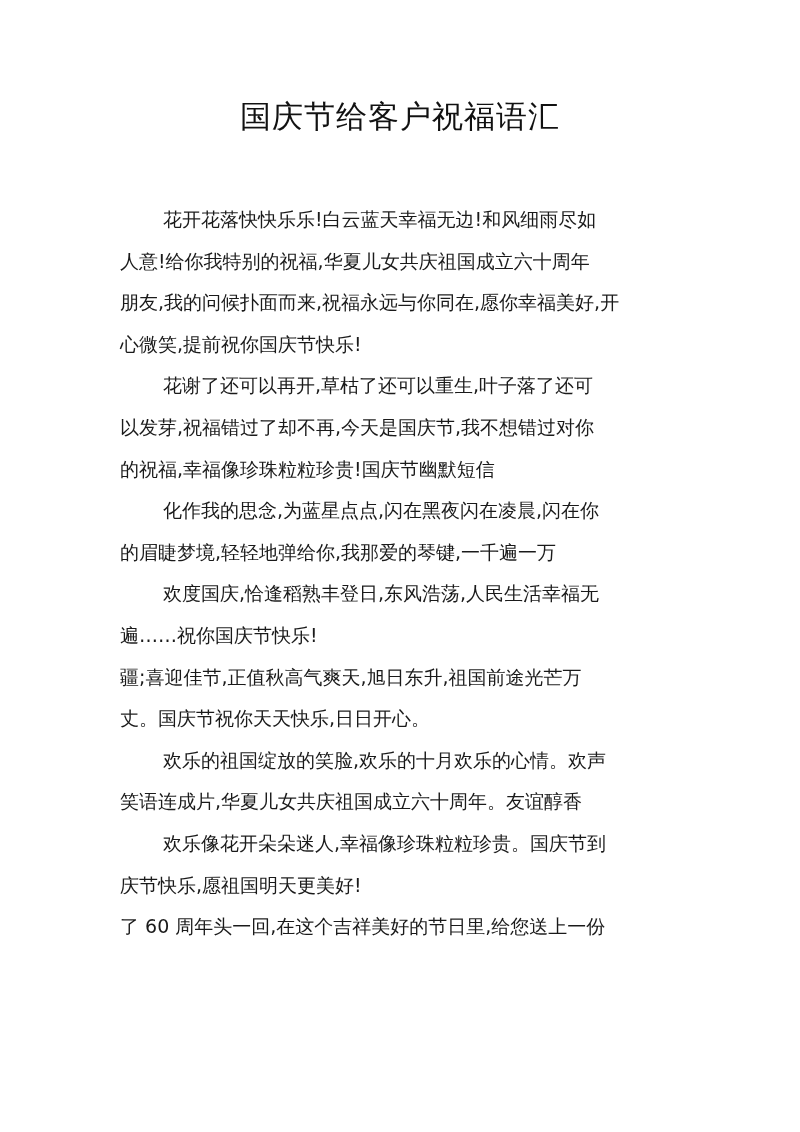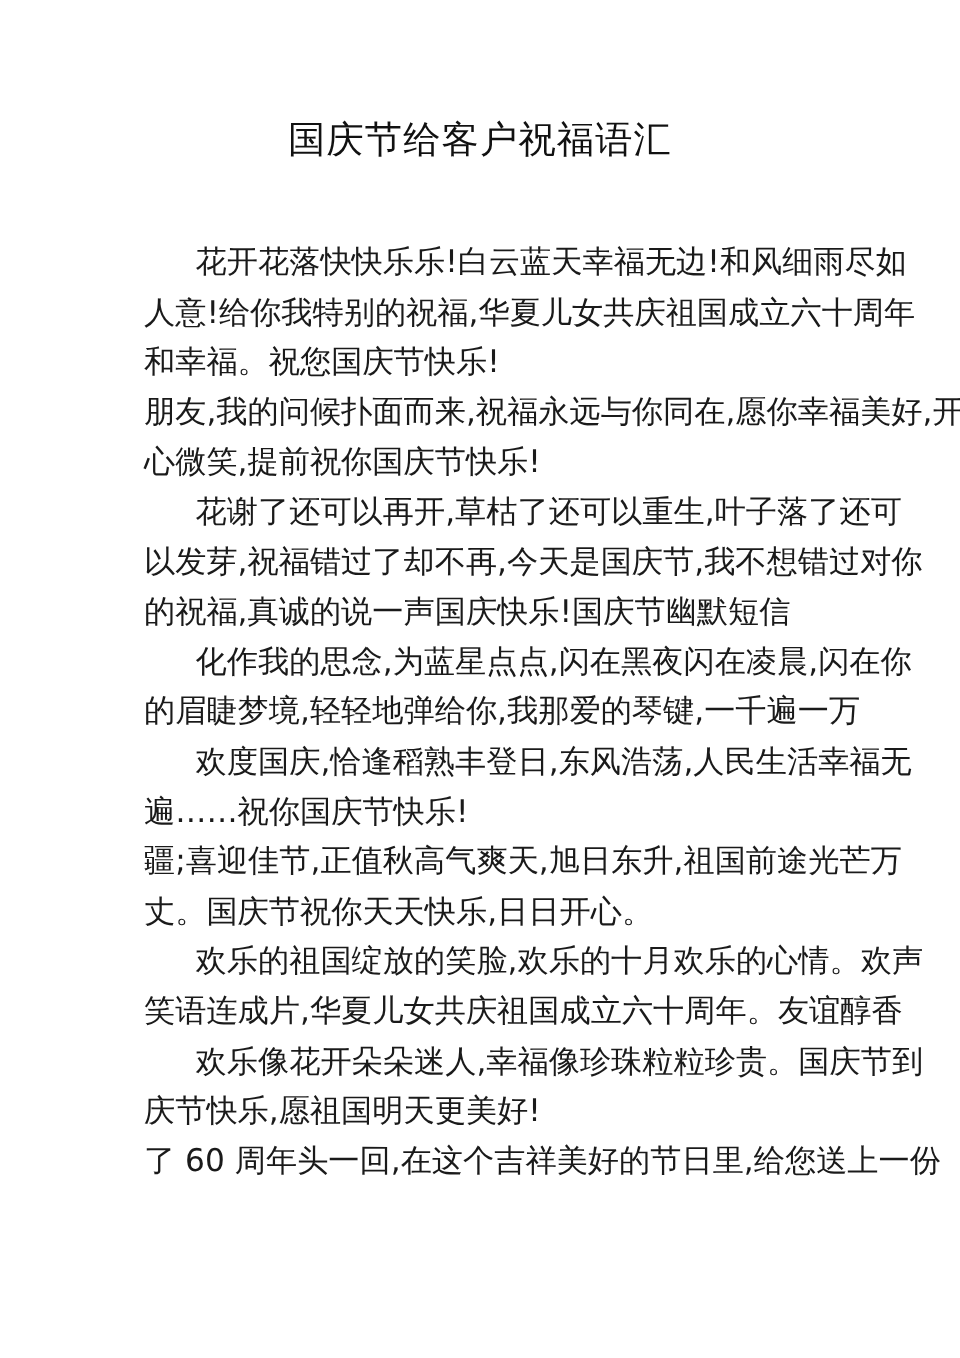--- a/index.html
+++ b/index.html
@@ -34,44 +34,43 @@
     }
     .body {
       position: absolute;
       top: 199px;
       left: 120px;
       width: 560px;
     }
     .line {
       height: 41.6px;
       line-height: 41.6px;
-      font-size: 26px;
+      font-size: 19px;
       white-space: nowrap;
       color: #1a1a1a;
       font-family: "DejaVu Sans", "Liberation Sans", sans-serif;
     }
     .line.indent {
       padding-left: 43px;
     }
   </style>
 </head>
 <body>
 
 <div class="page">
   <div class="title">国庆节给客户祝福语汇</div>
 
   <div class="body">
     <div class="line indent">花开花落快快乐乐!白云蓝天幸福无边!和风细雨尽如</div>
     <div class="line">人意!给你我特别的祝福,华夏儿女共庆祖国成立六十周年</div>
-    <div class="line">和幸福。祝您国庆节快乐!</div>
     <div class="line">朋友,我的问候扑面而来,祝福永远与你同在,愿你幸福美好,开</div>
     <div class="line">心微笑,提前祝你国庆节快乐!</div>
     <div class="line indent">花谢了还可以再开,草枯了还可以重生,叶子落了还可</div>
     <div class="line">以发芽,祝福错过了却不再,今天是国庆节,我不想错过对你</div>
-    <div class="line">的祝福,真诚的说一声国庆快乐!国庆节幽默短信</div>
+    <div class="line">的祝福,幸福像珍珠粒粒珍贵!国庆节幽默短信</div>
     <div class="line indent">化作我的思念,为蓝星点点,闪在黑夜闪在凌晨,闪在你</div>
     <div class="line">的眉睫梦境,轻轻地弹给你,我那爱的琴键,一千遍一万</div>
     <div class="line indent">欢度国庆,恰逢稻熟丰登日,东风浩荡,人民生活幸福无</div>
     <div class="line">遍……祝你国庆节快乐!</div>
     <div class="line">疆;喜迎佳节,正值秋高气爽天,旭日东升,祖国前途光芒万</div>
     <div class="line">丈。国庆节祝你天天快乐,日日开心。</div>
     <div class="line indent">欢乐的祖国绽放的笑脸,欢乐的十月欢乐的心情。欢声</div>
     <div class="line">笑语连成片,华夏儿女共庆祖国成立六十周年。友谊醇香</div>
     <div class="line indent">欢乐像花开朵朵迷人,幸福像珍珠粒粒珍贵。国庆节到</div>
     <div class="line">庆节快乐,愿祖国明天更美好!</div>

